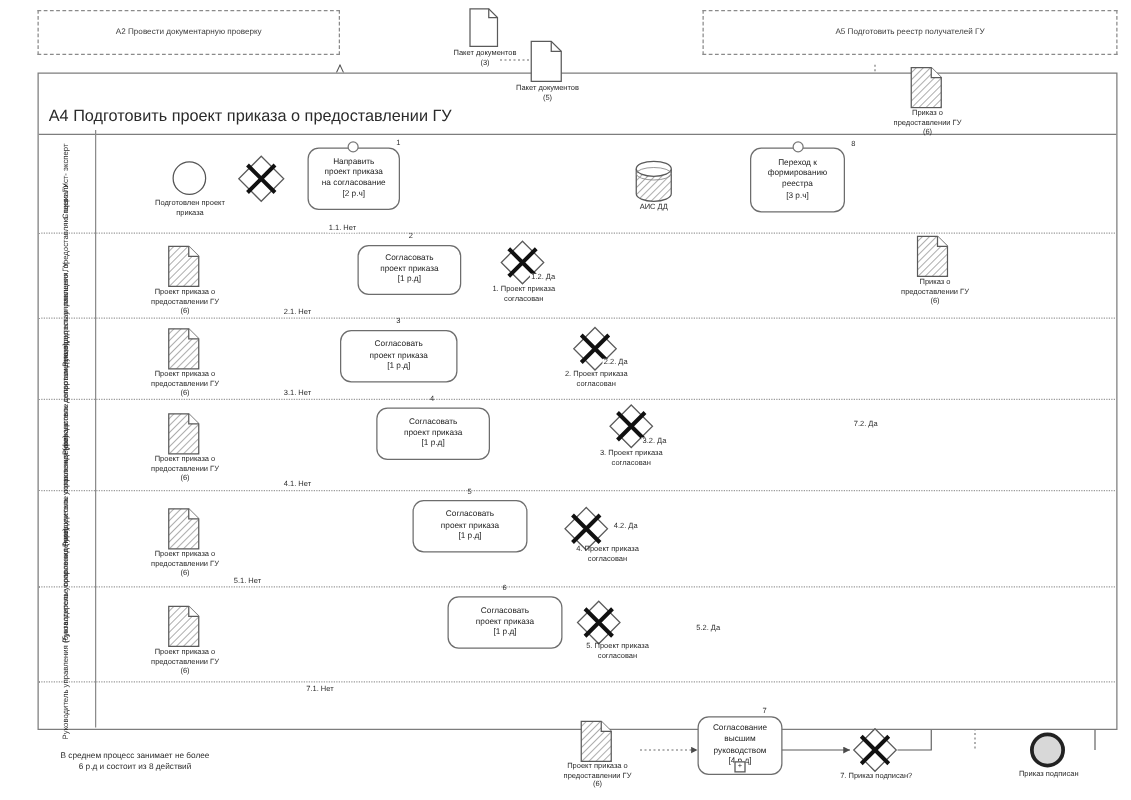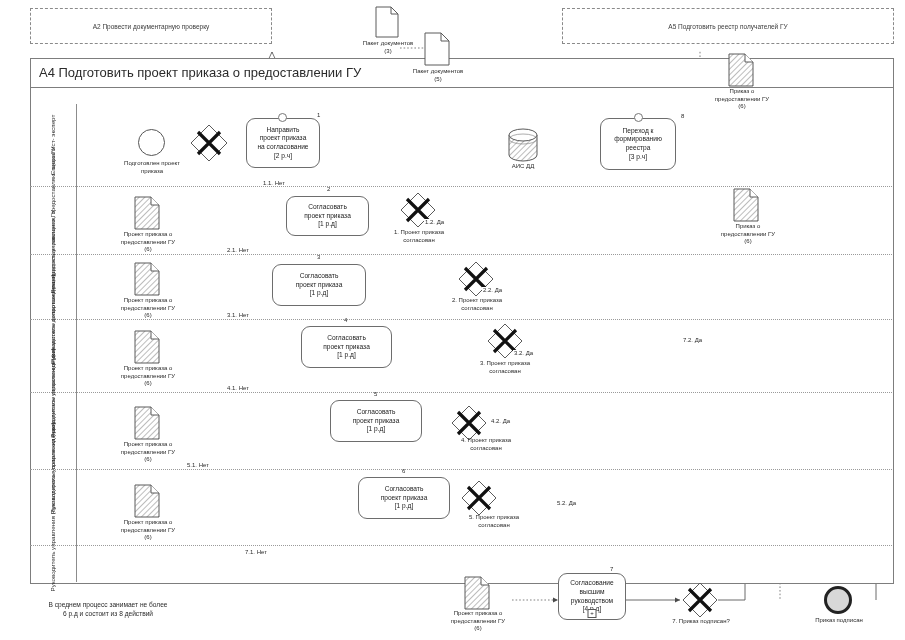--- a/index.html
+++ b/index.html
@@ -8,21 +8,21 @@
   #stage{position:relative;width:905px;height:640px;}
   .abs{position:absolute;}
 
   
   .extbox{border:1px dashed #8a8a8a;background:#fff;}
   .extlabel{font-size:6.5px;color:#3a3a3a;text-align:center;
             width:100%;position:absolute;top:50%;transform:translateY(-50%);}
 
   
   .pool{border:1px solid #7d7d7d;background:#fff;}
-  .pooltitlebar{border-bottom:1px solid #7d7d7d;}
+  .pooltitlebar{border-bottom:1px solid #7d7d7d;margin-top:20px;}
   .pooltitle{font-size:13px;color:#2b2b2b;padding-left:8px;line-height:28px;}
   .lanehdr{border-right:1px solid #8c8c8c;box-sizing:border-box;}
   .lanetxt{
       position:absolute;left:50%;top:50%;
       transform:translate(-50%,-50%) rotate(-90deg);
       white-space:nowrap;font-size:6.2px;line-height:8px;color:#2b2b2b;
       text-align:center;}
 
   
   .task{border:1px solid #6d6d6d;border-radius:9px;background:#fff;

